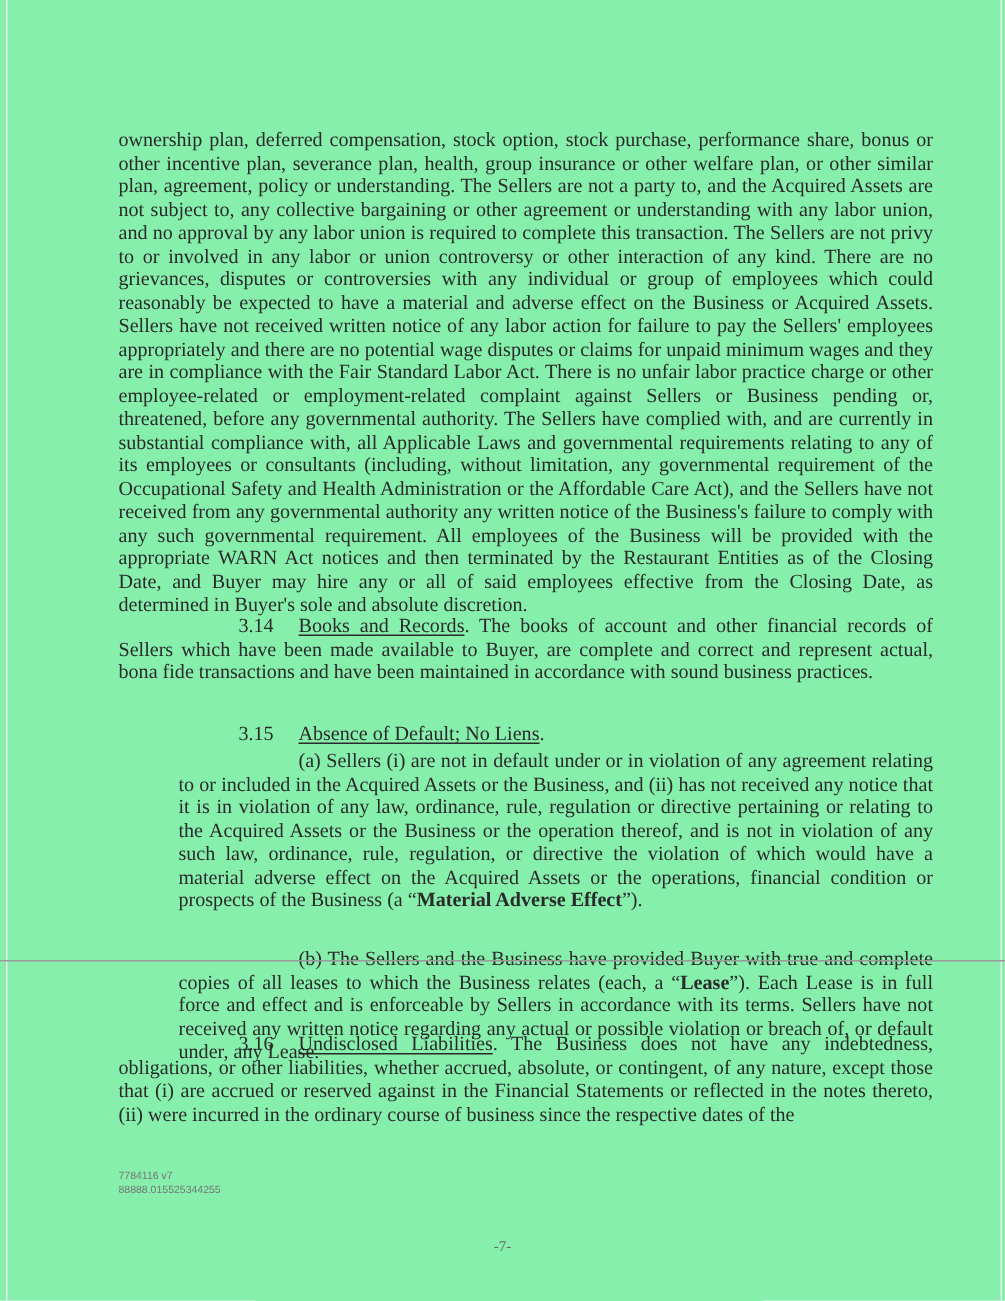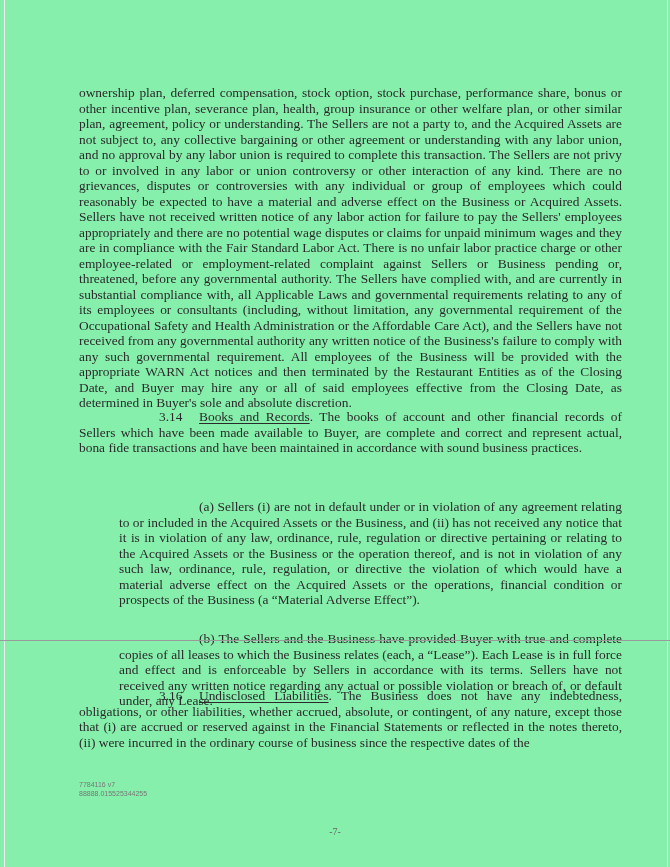--- a/index.html
+++ b/index.html
@@ -16,41 +16,46 @@
   .edge-right { position: absolute; left: 667px; top: 0; width: 1px; height: 867px; background: #ececec; }
   .scan-line { position: absolute; left: 0; top: 640px; width: 670px; height: 1px; background: #9a9a9a; }
   .block { position: absolute; text-align: justify; text-align-last: left; }
   .body-col { left: 79px; width: 543px; }
   .indent-col { left: 119px; width: 503px; }
   .p { margin: 0; }
   .firstline-sec { text-indent: 80px; }
   .firstline-sub { text-indent: 80px; }
   .secnum { display: inline-block; width: 40px; text-indent: 0; }
   .u { text-decoration: underline; text-underline-offset: 2px; }
-  .b { font-weight: normal; }
+  .b { font-weight: bold; }
   .footer-id { position: absolute; left: 79px; top: 780px; font-size: 7px; line-height: 9px; color: #777; font-family: Liberation Sans, sans-serif; }
   .page-num { position: absolute; left: 0; width: 670px; top: 824px; text-align: center; font-size: 10px; color: #666; font-family: "Liberation Serif", serif; }
 </style>
 </head>
 <body>
 
 <div class="page">
   <div class="edge-left"></div>
   <div class="edge-right"></div>
 
   <div class="block body-col" style="top:85px;">
     <p class="p">ownership plan, deferred compensation, stock option, stock purchase, performance share, bonus or other incentive plan, severance plan, health, group insurance or other welfare plan, or other similar plan, agreement, policy or understanding.  The Sellers are not a party to, and the Acquired Assets are not subject to, any collective bargaining or other agreement or understanding with any labor union, and no approval by any labor union is required to complete this transaction.  The Sellers are not privy to or involved in any labor or union controversy or other interaction of any kind.  There are no grievances, disputes or controversies with any individual or group of employees which could reasonably be expected to have a material and adverse effect on the Business or Acquired Assets. Sellers have not received written notice of any labor action for failure to pay the Sellers' employees appropriately and there are no potential wage disputes or claims for unpaid minimum wages and  they are in compliance with the Fair Standard Labor Act. There is no unfair labor practice charge or other employee-related or employment-related complaint against Sellers or Business pending or, threatened, before any governmental authority.  The Sellers have complied with, and are currently in substantial compliance with, all Applicable Laws and governmental requirements relating to any of its employees or consultants (including, without limitation, any governmental requirement of the Occupational Safety and Health Administration or the Affordable Care Act), and the Sellers have not received from any governmental authority any written notice of the Business's failure to comply with any such governmental requirement.  All employees of the Business will be provided with the appropriate WARN Act notices and then terminated by the Restaurant Entities as of the Closing Date, and Buyer may hire any or all of said employees effective from the Closing Date, as determined in Buyer's sole and absolute discretion.</p>
   </div>
 
   <div class="block body-col" style="top:409px;">
     <p class="p firstline-sec">
       <span class="secnum">3.14</span><span class="u">Books and Records</span><span>.</span><span>  The books of account and other financial records of Sellers which have been made available to Buyer, are complete and correct and represent actual, bona fide transactions and have been maintained in accordance with sound business practices.</span>
     </p>
   </div>
 
+  <div class="block body-col" style="top:481px;">
+    <p class="p firstline-sec">
+      <span class="secnum">3.15</span><span class="u">Absence of Default; No Liens</span><span>.</span>
+    </p>
+  </div>
 
   <div class="block indent-col" style="top:499px;">
     <p class="p firstline-sub">
       <span>(a) Sellers (i) are not in default under or in violation of any agreement relating to or included in the Acquired Assets or the Business, and (ii) has not received any notice that it is in violation of any law, ordinance, rule, regulation or directive pertaining or relating to the Acquired Assets or the Business or the operation thereof, and is not in violation of any such law, ordinance, rule, regulation, or directive the violation of which would have a material adverse effect on the Acquired Assets or the operations, financial condition or prospects of the Business (a “</span><span class="b">Material Adverse Effect</span><span>”).</span>
     </p>
   </div>
 
   <div class="block indent-col" style="top:631px;">
     <p class="p firstline-sub">
       <span>(b) The Sellers and the Business have provided Buyer with true and complete copies of all leases to which the Business relates (each, a “</span><span class="b">Lease</span><span>”).  Each Lease is in full force and effect and is enforceable by Sellers in accordance with its terms.  Sellers have not received any written notice regarding any actual or possible violation or breach of, or default under, any Lease.</span>

